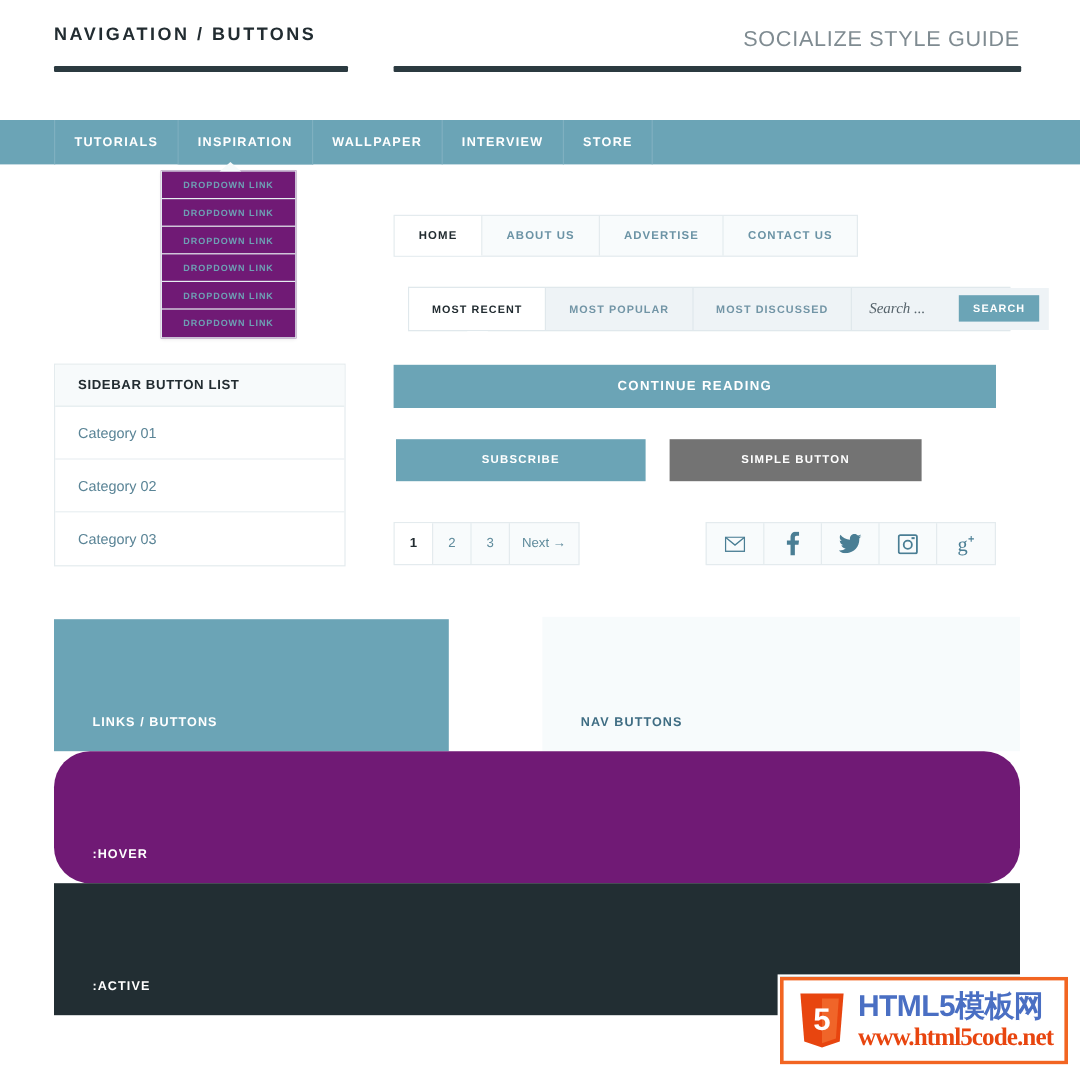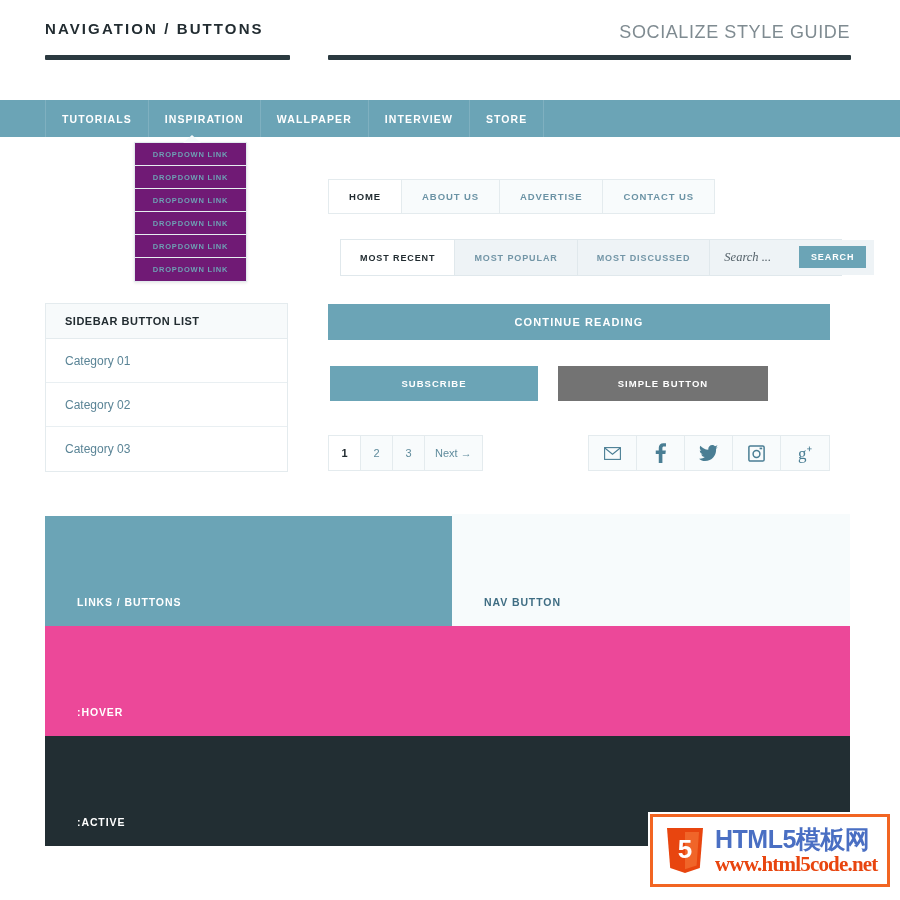--- a/index.html
+++ b/index.html
@@ -224,32 +224,33 @@
     color: #4a7e94;
     cursor: pointer;
   }
   .soc-item:last-child { border-right: none; }
   .soc-item svg { display: block; }
   .soc-glyph { font-size: 17px; line-height: 1; font-family: "Liberation Serif", serif; }
 
   
   .sw-links {
     position: absolute; left: 45px; top: 516px;
-    width: 407px; height: 110px;
+    width: 329px; height: 110px;
     background: #6ba4b6;
   }
   .sw-nav {
     position: absolute; left: 452px; top: 514px;
     width: 398px; height: 112px;
     background: #f7fbfc;
   }
   .sw-hover {
     position: absolute; left: 45px; top: 626px;
     width: 805px; height: 110px;
-    background: #ec4899;
+    background: #701a75;
+    border-radius: 30px;
   }
   .sw-active {
     position: absolute; left: 45px; top: 736px;
     width: 805px; height: 110px;
     background: #222e33;
   }
   .sw-label {
     position: absolute; left: 32px; bottom: 18px;
     font-size: 10.5px; font-weight: bold; letter-spacing: 0.9px;
     color: #ffffff;
@@ -370,21 +371,21 @@
     </div>
     <div class="soc-item">
       <span class="soc-glyph">g⁺</span>
     </div>
   </div>
 
   <div class="sw-links">
     <div class="sw-label">LINKS / BUTTONS</div>
   </div>
   <div class="sw-nav">
-    <div class="sw-label dark">NAV BUTTON</div>
+    <div class="sw-label dark">NAV BUTTONS</div>
   </div>
   <div class="sw-hover">
     <div class="sw-label">:HOVER</div>
   </div>
   <div class="sw-active">
     <div class="sw-label">:ACTIVE</div>
   </div>
 
   <div class="watermark">
     <svg class="wm-shield" viewBox="0 0 44 50">

